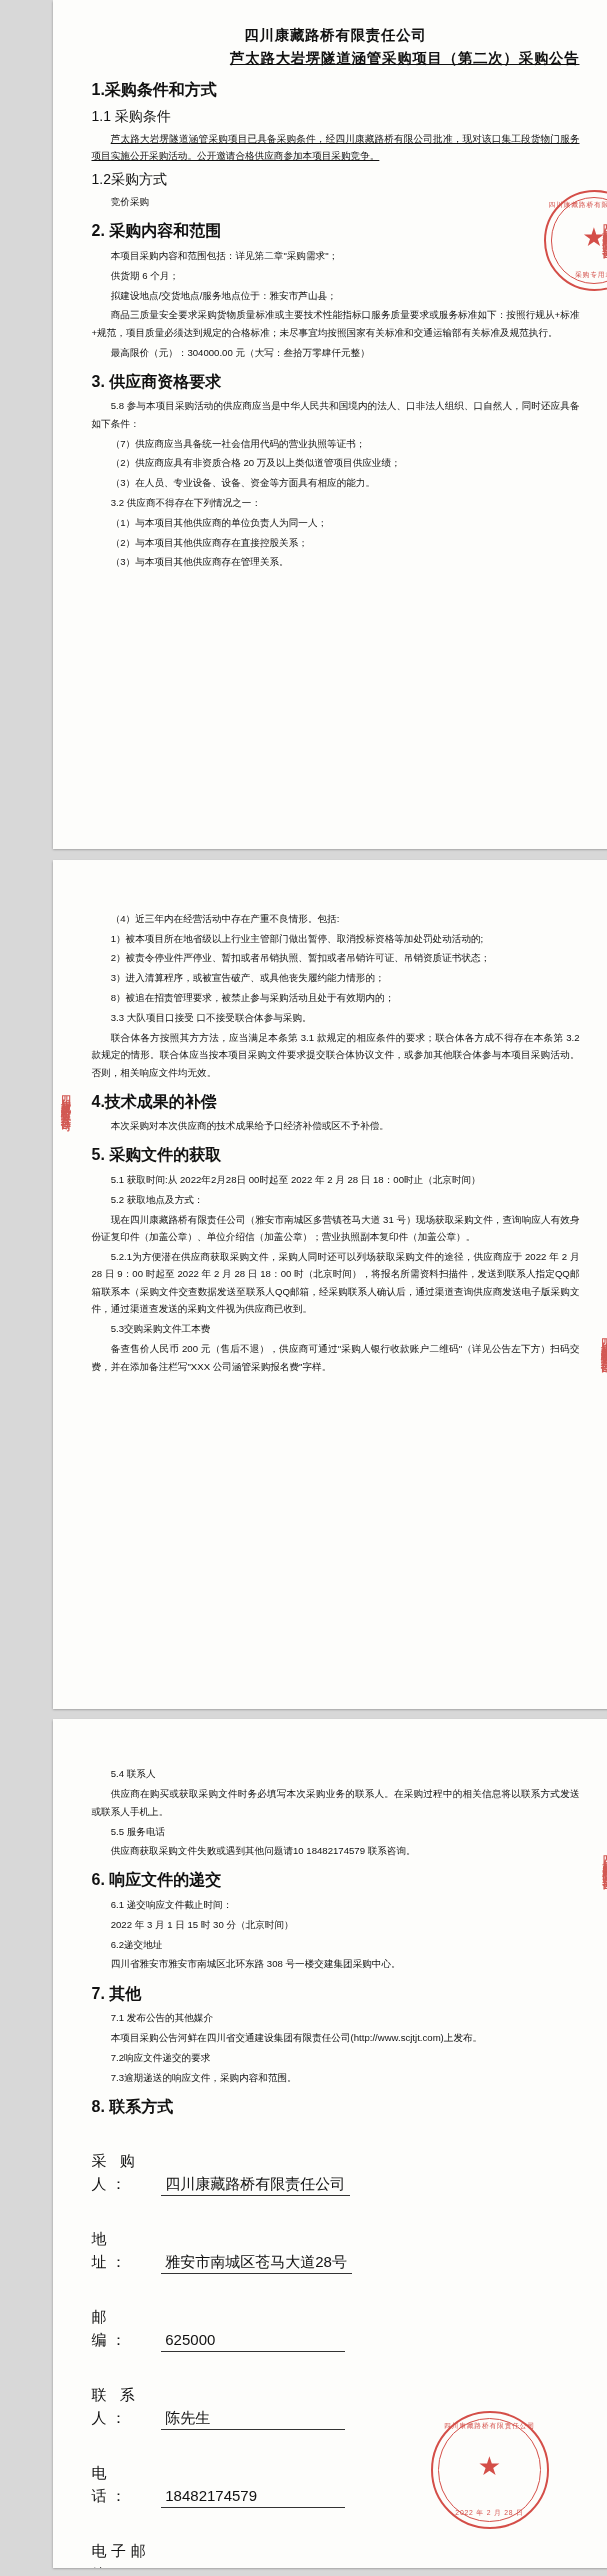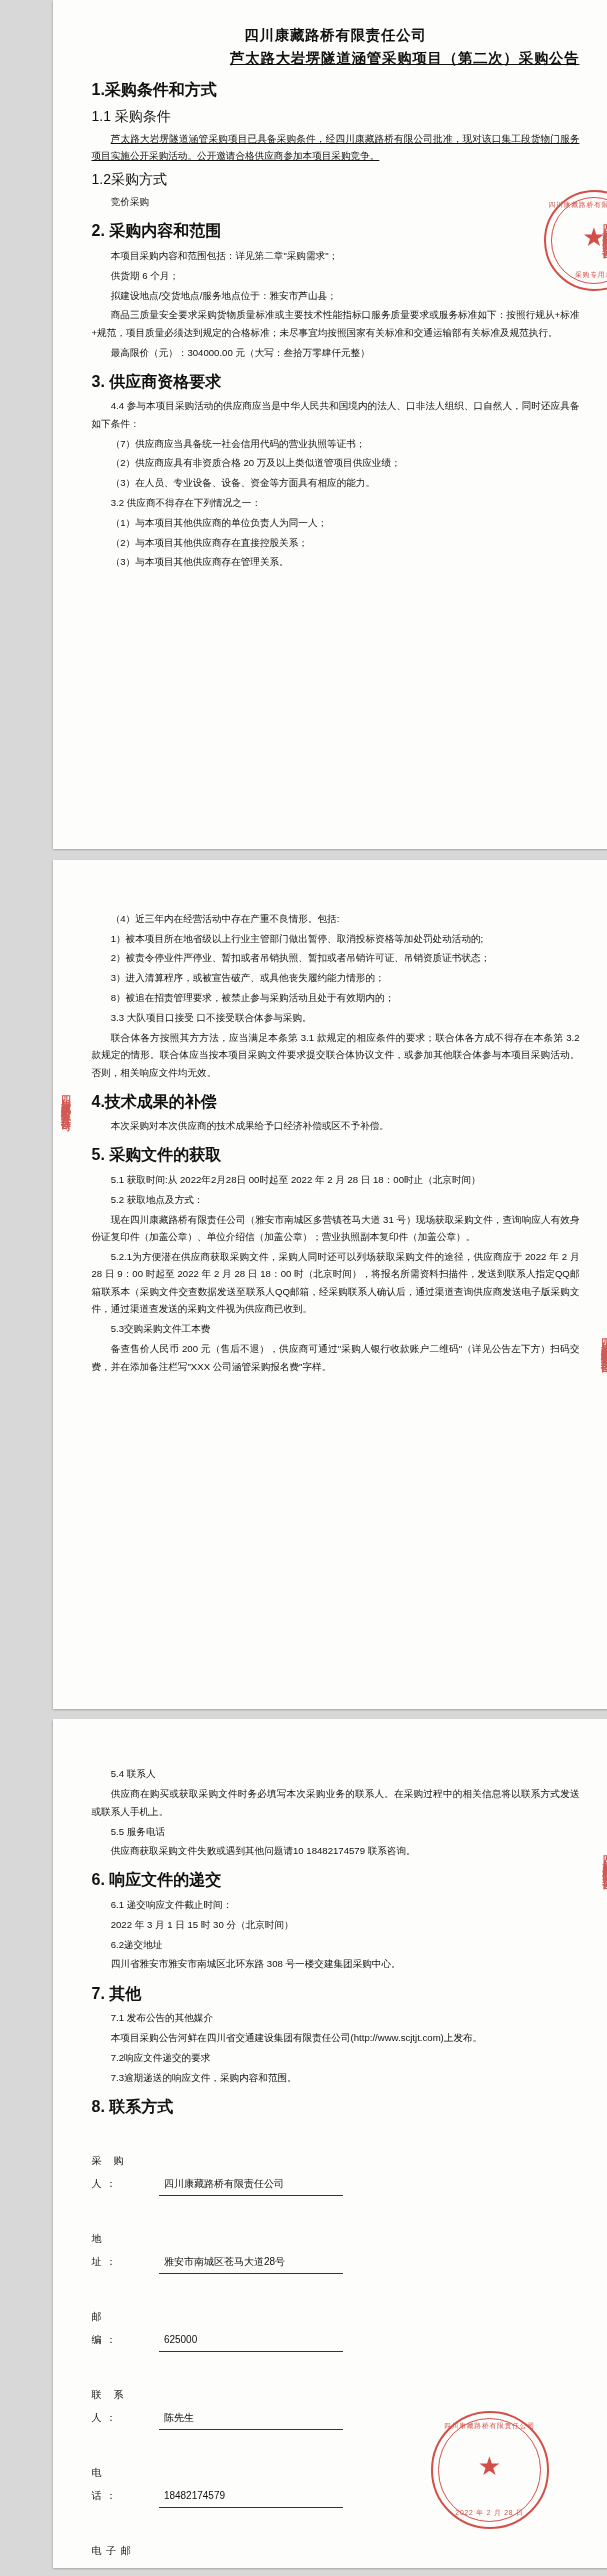--- a/index.html
+++ b/index.html
@@ -23,21 +23,21 @@
   .doc-title2{
     text-align:right;font-size:14.4px;font-weight:bold;color:#111;
     letter-spacing:0.8px;line-height:24px;text-decoration:underline;
     font-family:"DejaVu Serif","Liberation Serif",serif;
   }
   .h1{font-size:16px;font-weight:bold;color:#111;margin:10.6px 0 4.6px 0;}
   .h2{font-size:14px;color:#111;margin:6.8px 0 3.8px 0;}
   .p{font-size:9.6px;color:#111;line-height:17.5px;text-align:justify;margin:2.3px 0;}
   .ind{text-indent:2em;}
   .ul{text-decoration:underline;}
-  .kv{font-size:10px;color:#111;line-height:23px;margin-top:31px;}
+  .kv{font-size:15px;color:#111;line-height:23px;margin-top:31px;}
   .kv .lbl{display:inline-block;width:65px;letter-spacing:4.6px;}
   .kv .val{display:inline-block;border-bottom:0.8px solid #333;min-width:175px;padding:0 4.6px;}
   .sign{margin-top:20px;text-align:right;font-size:9.6px;line-height:18px;color:#111;padding-right:30px;}
   .stamp-side{
     position:absolute;color:#c8302a;opacity:.8;font-size:10px;letter-spacing:2.3px;
     writing-mode:vertical-rl;font-weight:bold;
   }
   .stamp-round{
     position:absolute;width:97px;height:97px;border:2.3px solid #cd3029;border-radius:50%;
     opacity:.85;
@@ -64,21 +64,21 @@
     <div class="p ind">竞价采购</div>
 
     <div class="h1">2. 采购内容和范围</div>
     <div class="p ind">本项目采购内容和范围包括：详见第二章"采购需求"；</div>
     <div class="p ind">供货期 6 个月；</div>
     <div class="p ind">拟建设地点/交货地点/服务地点位于：雅安市芦山县；</div>
     <div class="p ind">商品三质量安全要求采购货物质量标准或主要技术性能指标口服务质量要求或服务标准如下：按照行规从+标准+规范，项目质量必须达到规定的合格标准；未尽事宜均按照国家有关标准和交通运输部有关标准及规范执行。</div>
     <div class="p ind">最高限价（元）：304000.00 元（大写：叁拾万零肆仟元整）</div>
 
     <div class="h1">3. 供应商资格要求</div>
-    <div class="p ind">4.4 参与本项目采购活动的供应商应当是中华人民共和国境内的法人、口非法人组织、口自然人，同时还应具备如下条件：</div>
+    <div class="p ind">5.8 参与本项目采购活动的供应商应当是中华人民共和国境内的法人、口非法人组织、口自然人，同时还应具备如下条件：</div>
     <div class="p ind">（7）供应商应当具备统一社会信用代码的营业执照等证书；</div>
     <div class="p ind">（2）供应商应具有非资质合格 20 万及以上类似道管项目供应业绩；</div>
     <div class="p ind">（3）在人员、专业设备、设备、资金等方面具有相应的能力。</div>
     <div class="p ind">3.2 供应商不得存在下列情况之一：</div>
     <div class="p ind">（1）与本项目其他供应商的单位负责人为同一人；</div>
     <div class="p ind">（2）与本项目其他供应商存在直接控股关系；</div>
     <div class="p ind">（3）与本项目其他供应商存在管理关系。</div>
 
     <div class="stamp-round" style="right:-26px;top:190px;">
       <div class="inner"></div>

